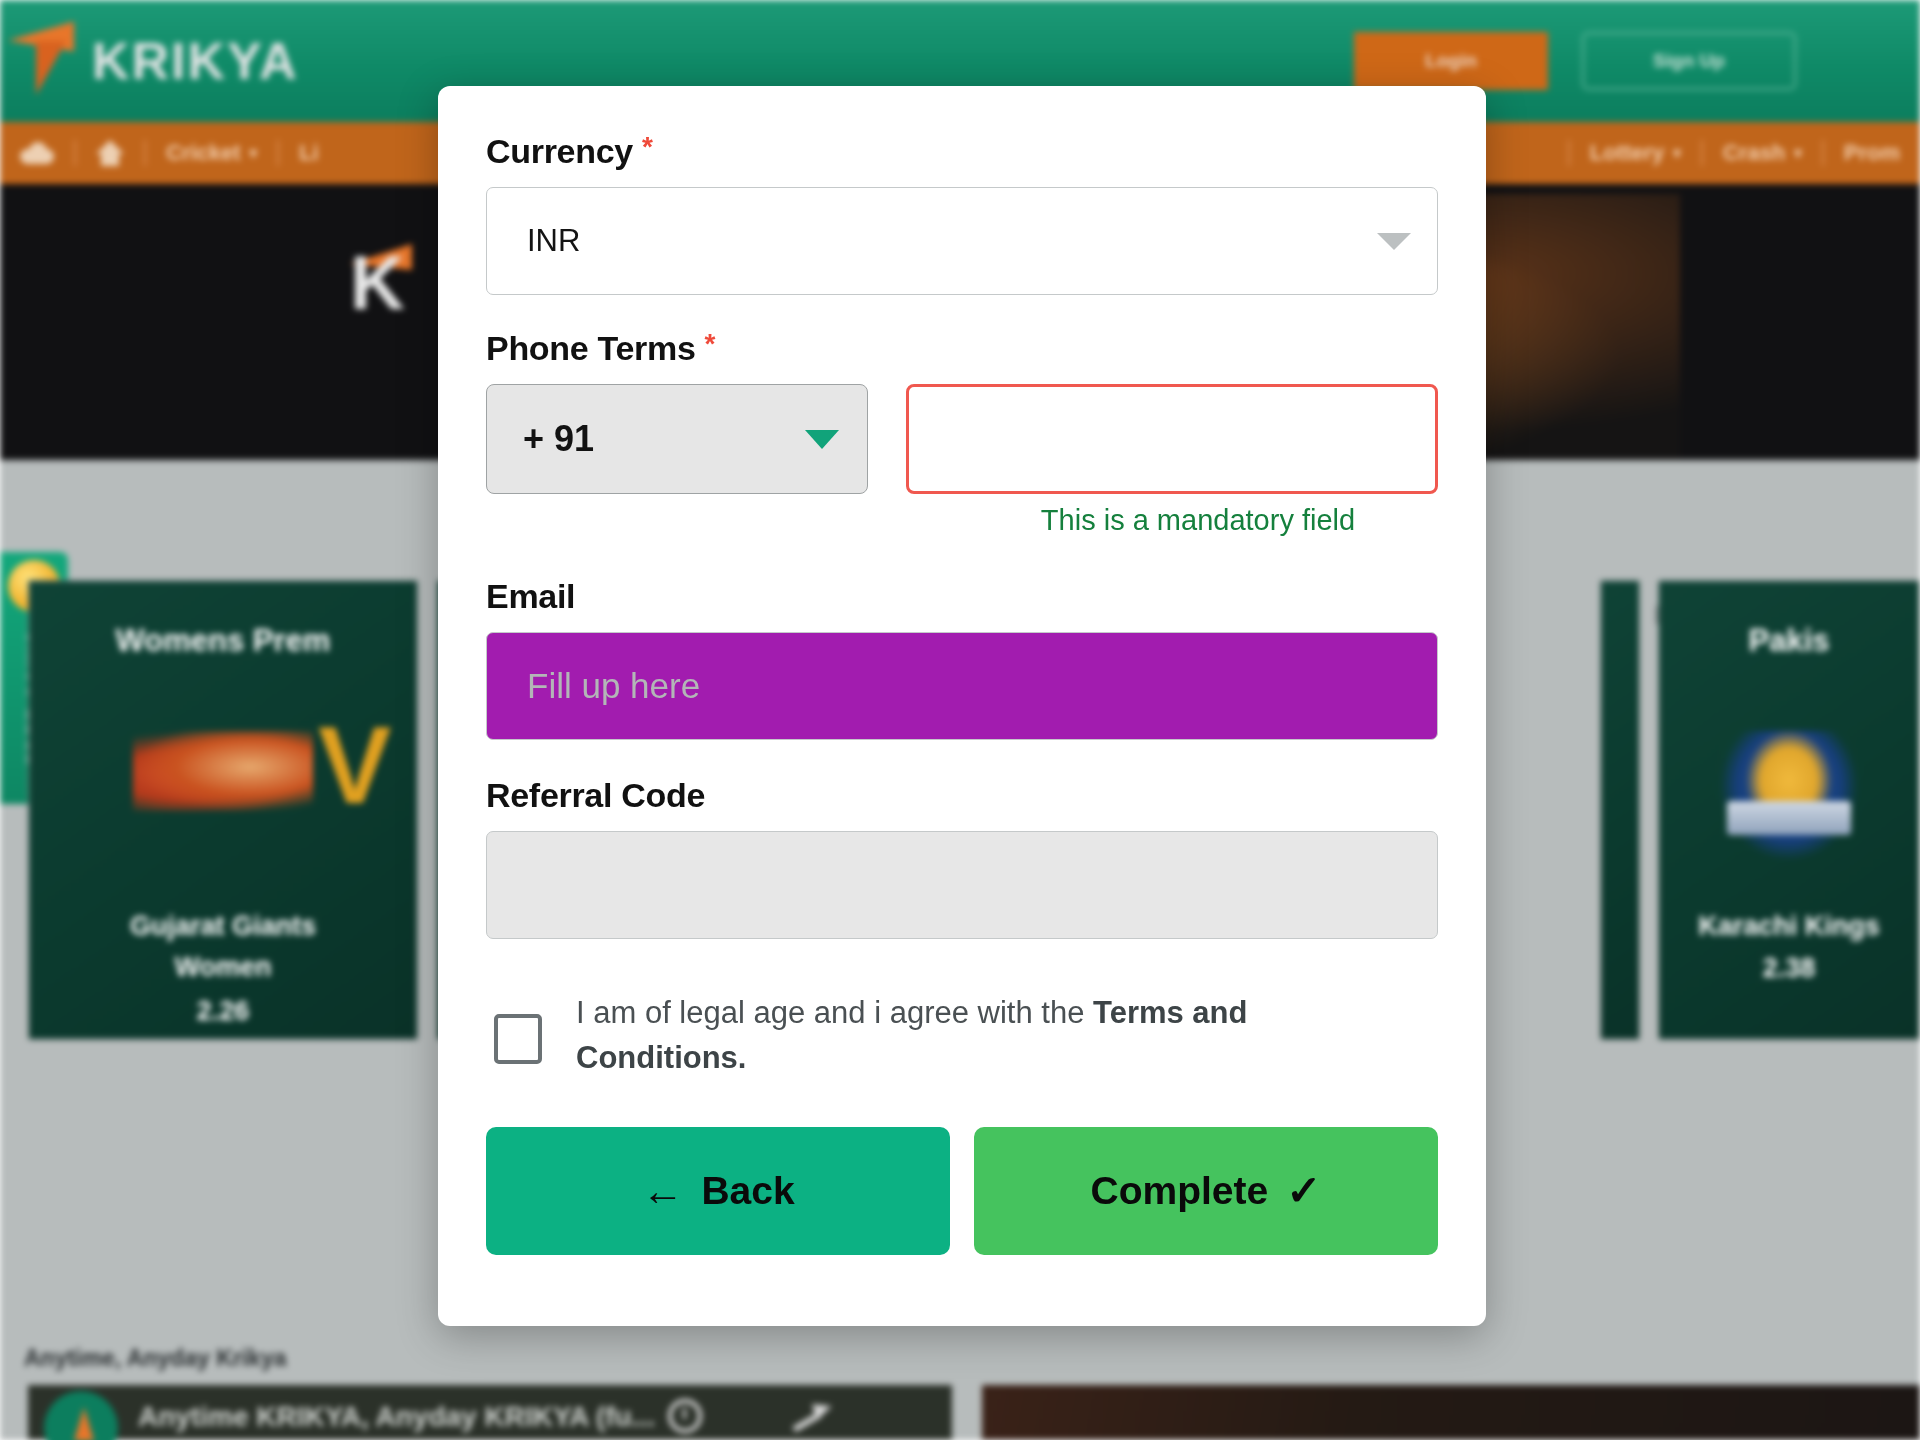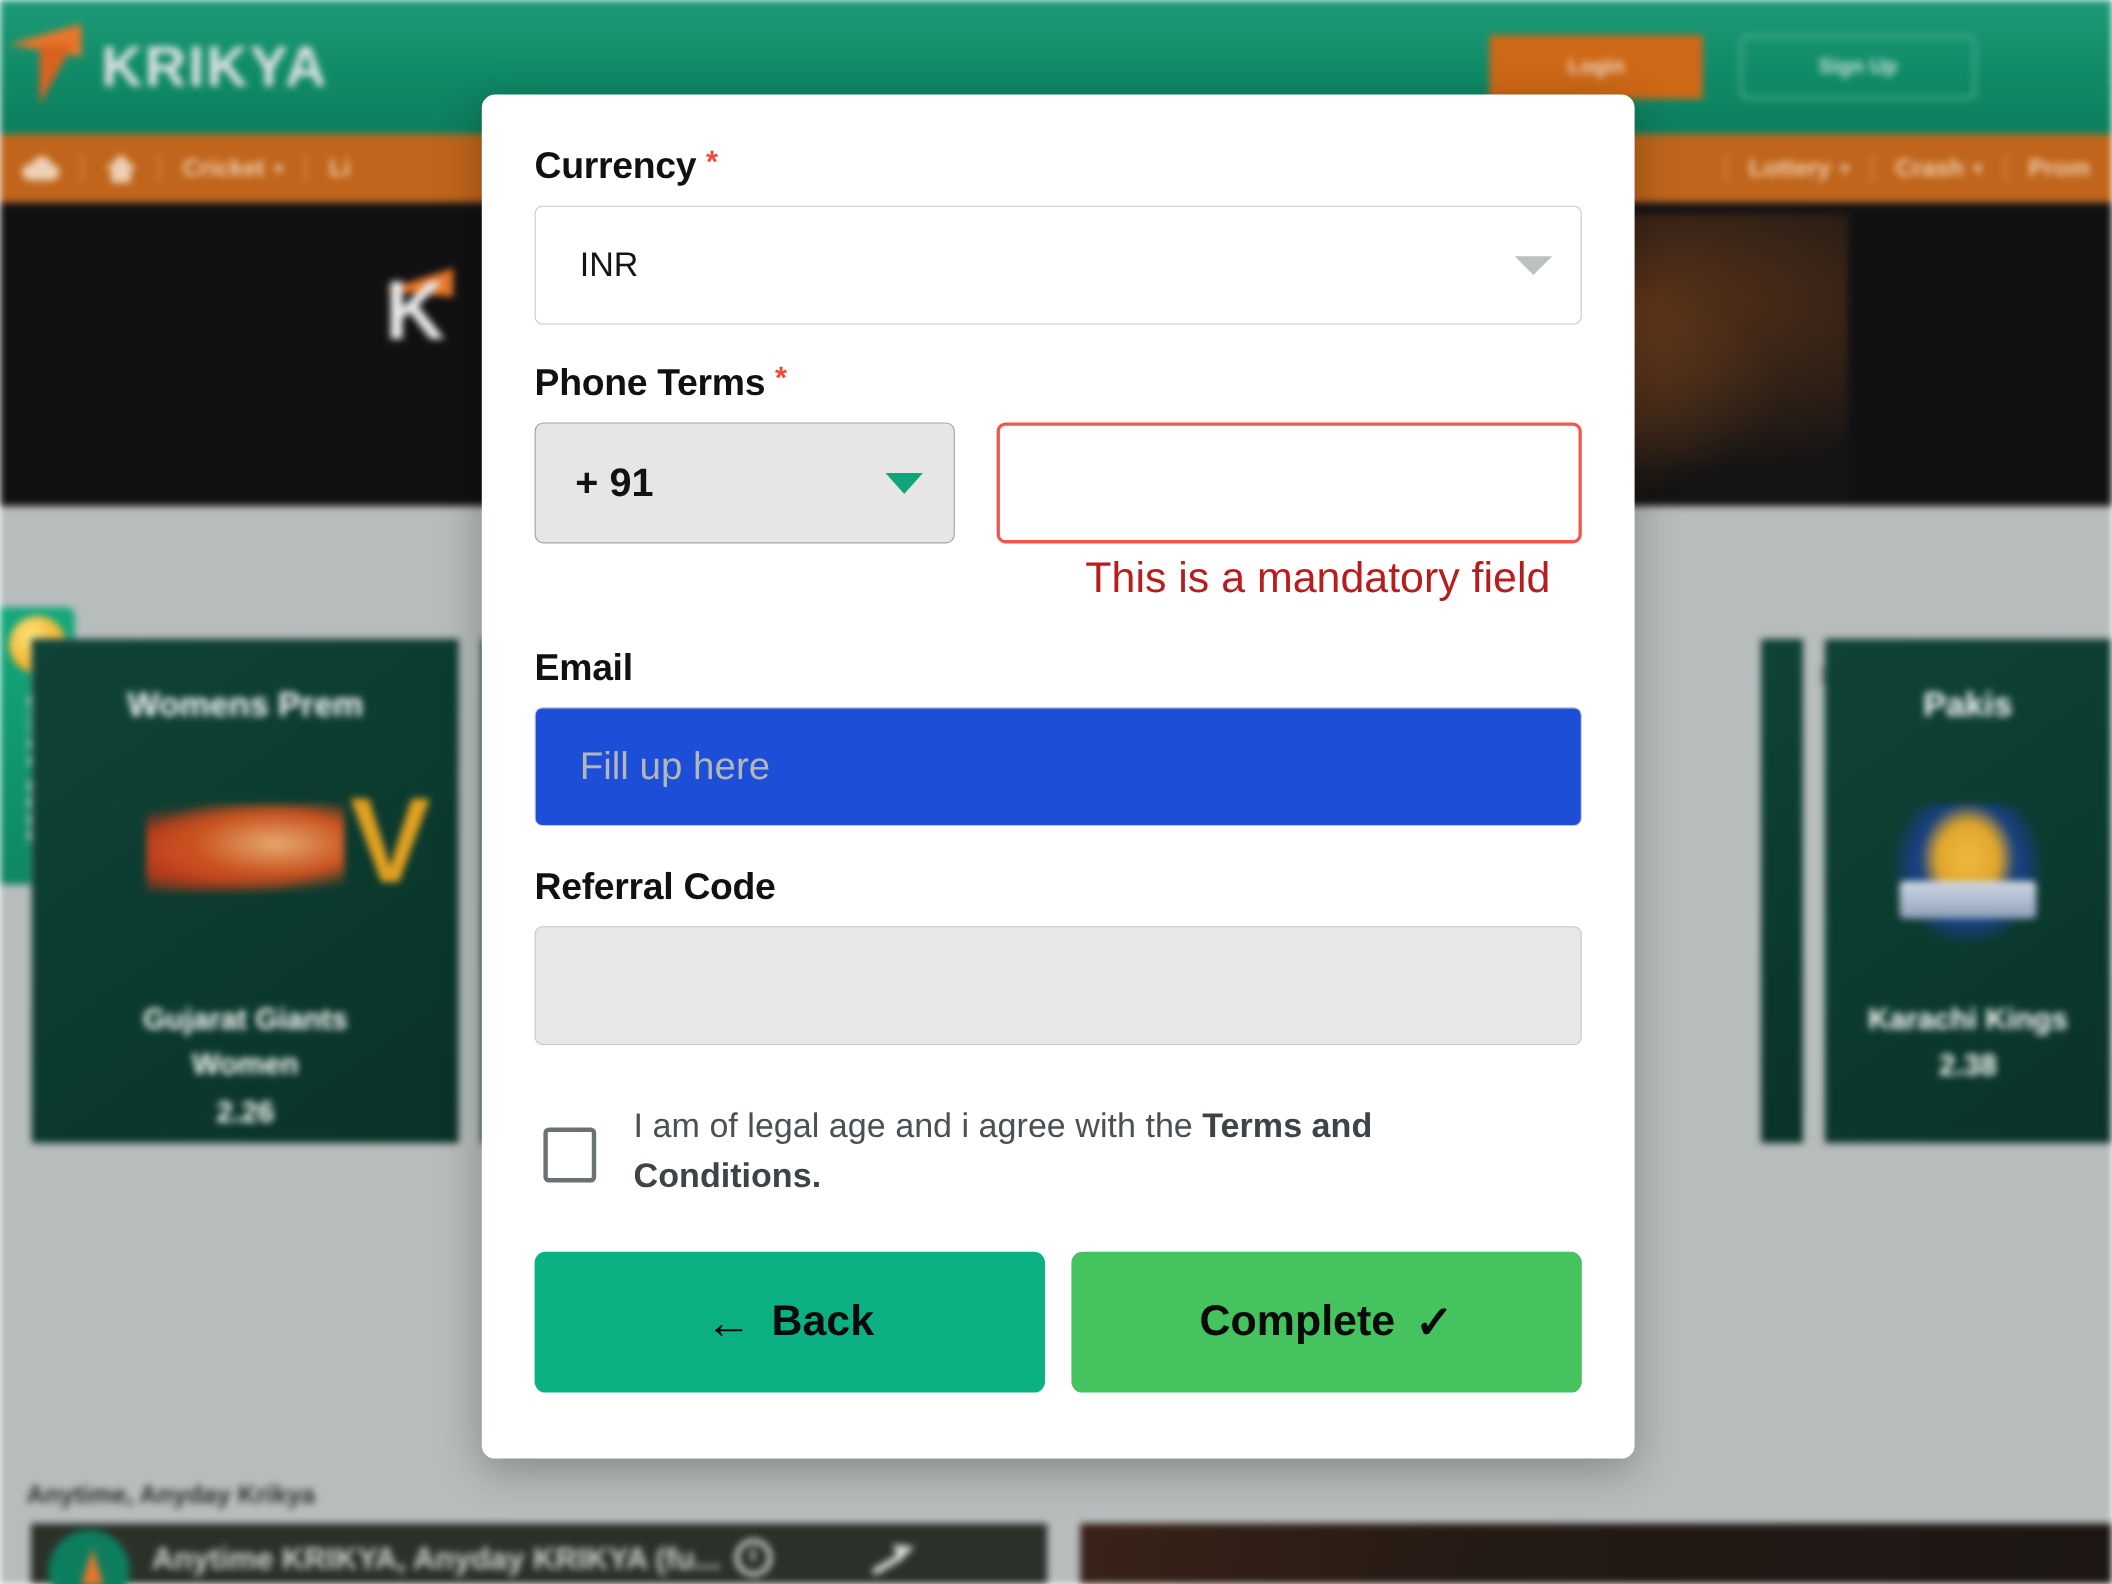--- a/index.html
+++ b/index.html
@@ -318,27 +318,27 @@
     border-left: 17px solid transparent;
     border-right: 17px solid transparent;
     border-top: 19px solid #11a37a;
   }
   .phone-input {
     flex: 1; height: 110px;
     border: 3px solid #f0584f; border-radius: 8px; background: #ffffff;
   }
   .error-text {
     margin-top: 10px; margin-left: 432px;
-    font-size: 39px; color: #b91c1c; text-align: center; width: 560px;
+    font-size: 29px; color: #15803d; text-align: center; width: 560px;
   }
 
   .text-input {
     margin-top: 16px;
     width: 100%; height: 108px;
-    border: 1px solid #c5c9ca; border-radius: 7px; background: #1d4ed8;
+    border: 1px solid #c5c9ca; border-radius: 7px; background: #a21caf;
     display: flex; align-items: center; padding: 0 40px;
     font-size: 35px; color: #b3b6b7; font-weight: 500;
   }
   .text-input.disabled { background: #e7e7e7; border-color: #c5c9ca; }
 
   .group { margin-top: 34px; }
   .group-email { margin-top: 40px; }
   .group-ref { margin-top: 36px; }
 
   .terms-row {

